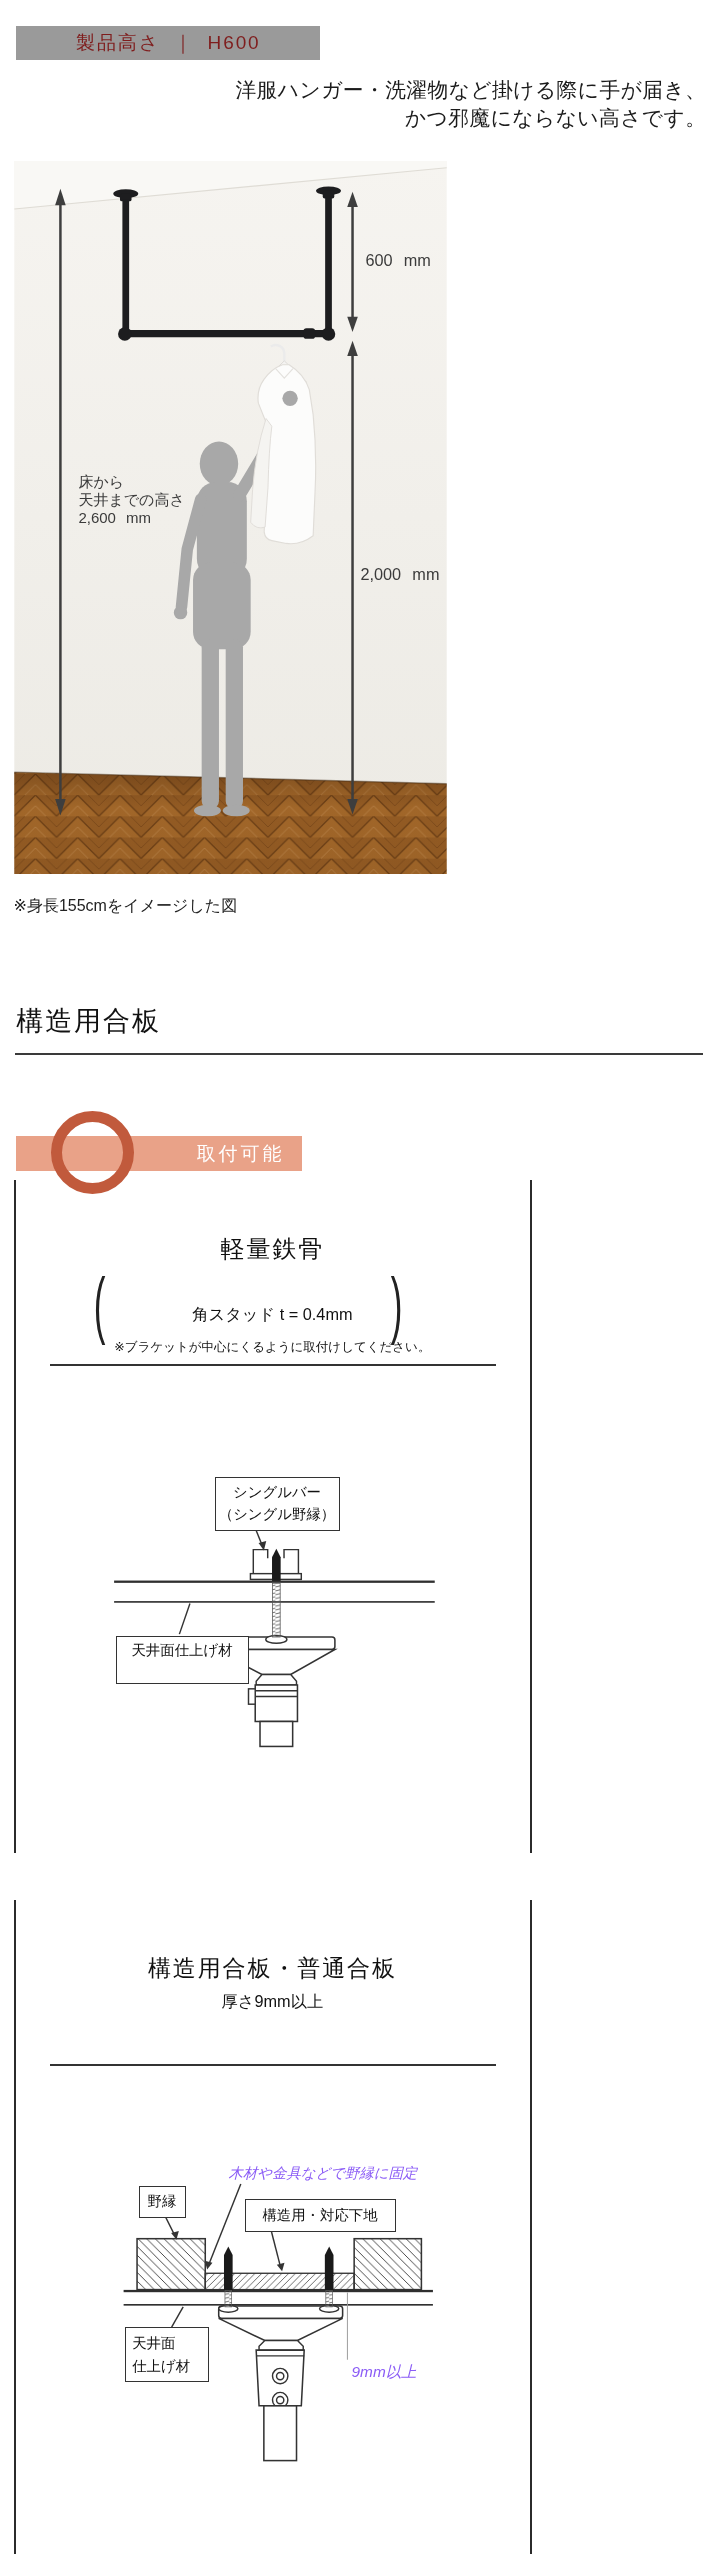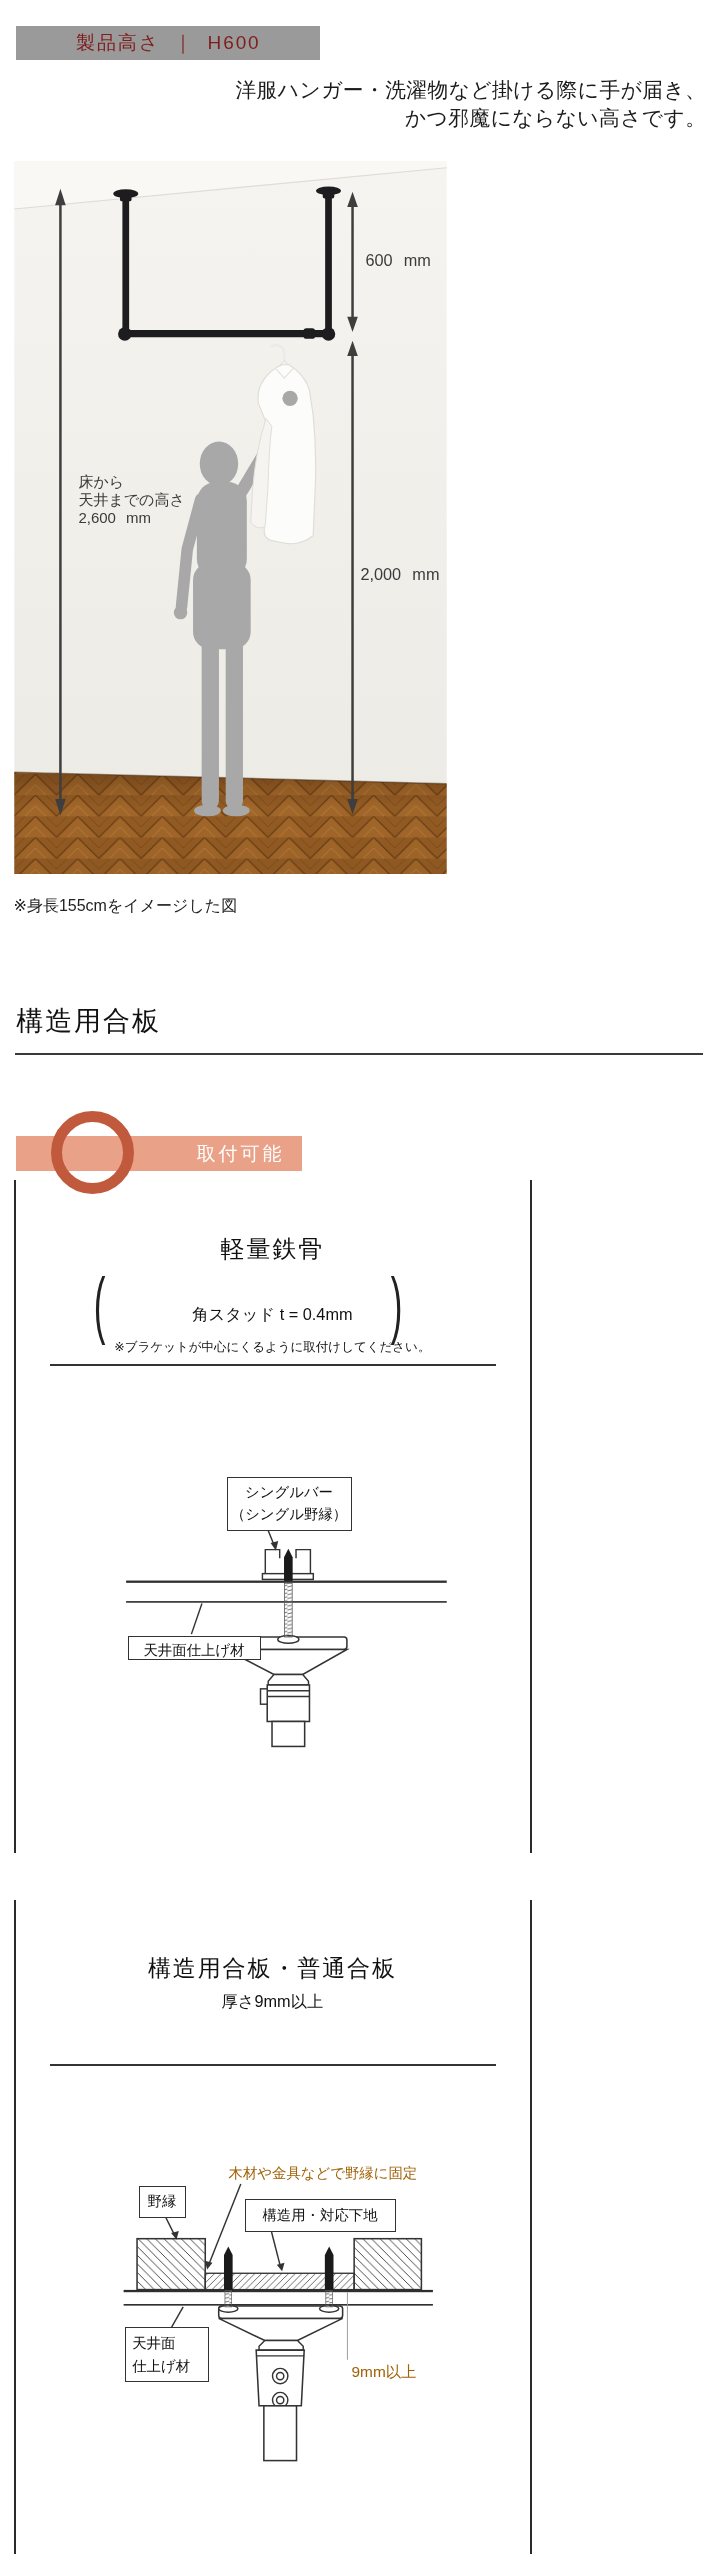--- a/index.html
+++ b/index.html
@@ -36,21 +36,21 @@
   .spec-line{font-size:17px;color:#111;}
   .spec-sub{font-size:16.3px;color:#111;}
   .spec-note{font-size:12.5px;color:#111;}
   .paren{position:absolute;width:25px;height:75px;display:flex;align-items:center;justify-content:center;
     font-size:27px;color:#222;transform:scale(1.3,2.75);font-weight:300;}
   .rule-mid{left:50px;width:446px;height:1.9px;background:#333;}
   
   .diagram{overflow:visible;}
   .lbl-box{position:absolute;background:#fff;border:1.4px solid #333;box-sizing:border-box;
     text-align:center;color:#111;}
-  .free-lbl{position:absolute;color:#a16207;white-space:nowrap;}
+  .free-lbl{position:absolute;color:#8b5cf6;white-space:nowrap;font-style:italic;}
 </style>
 </head>
 <body>
 
 <div class="page">
 
   <div class="abs top-badge">
     <span>製品高さ</span>
     <span>｜</span>
     <span>H600</span>
@@ -165,21 +165,21 @@
   <div class="abs vline" style="left:14.4px;top:1180px;height:673px;"></div>
   <div class="abs vline" style="left:530px;top:1180px;height:673px;"></div>
 
   <div class="abs center-block s-title" style="top:1233px;">軽量鉄骨</div>
   <div class="paren" style="left:87px;top:1269px;">(</div>
   <div class="paren" style="left:384px;top:1269px;">)</div>
   <div class="abs center-block spec-sub" style="top:1304px;">角スタッド t = 0.4mm</div>
   <div class="abs center-block spec-note" style="top:1339px;">※ブラケットが中心にくるように取付けしてください。</div>
   <div class="abs rule-mid" style="top:1364px;"></div>
 
-  <div class="abs diagram" style="left:13.5px;top:1469px;width:517px;height:288px;margin-left:12px;">
+  <div class="abs diagram" style="left:13.5px;top:1469px;width:517px;height:288px;">
     <svg width="517" height="288" viewBox="0 0 538 300">
       <defs>
         <pattern id="th1" width="8" height="4" patternUnits="userSpaceOnUse">
           <line x1="0" y1="3" x2="8" y2="1" stroke="#666" stroke-width="1"></line>
         </pattern>
       </defs>
       <g stroke="#333" fill="none" stroke-width="1.5">
 
         <line x1="252" y1="64" x2="258" y2="79"></line>
         <polygon points="260,85 254.5,77 262.5,75" fill="#333" stroke="none"></polygon>
@@ -207,21 +207,21 @@
 
         <rect x="256" y="263" width="34" height="26" fill="#fff" stroke-width="1.6"></rect>
 
         <line x1="183" y1="140" x2="172" y2="172"></line>
       </g>
     </svg>
     <div class="lbl-box" style="left:201px;top:7.7px;width:125px;height:54px;font-size:14.4px;line-height:1.5;padding-top:4.8px;">
       <div>シングルバー</div>
       <div>（シングル野縁）</div>
     </div>
-    <div class="lbl-box" style="left:102px;top:167px;width:133px;height:24px;font-size:14.4px;line-height:27px;">天井面仕上げ材</div>
+    <div class="lbl-box" style="left:102px;top:167px;width:133px;height:48px;font-size:14.4px;line-height:27px;">天井面仕上げ材</div>
   </div>
 
   <div class="abs vline" style="left:14.4px;top:1900px;height:654px;"></div>
   <div class="abs vline" style="left:530px;top:1900px;height:654px;"></div>
 
   <div class="abs center-block s-title2" style="top:1953px;">構造用合板・普通合板</div>
   <div class="abs center-block spec-sub" style="top:1991px;">厚さ9mm以上</div>
   <div class="abs rule-mid" style="top:2064px;"></div>
 
   <div class="abs diagram" style="left:13.5px;top:2158px;width:517px;height:317px;">

